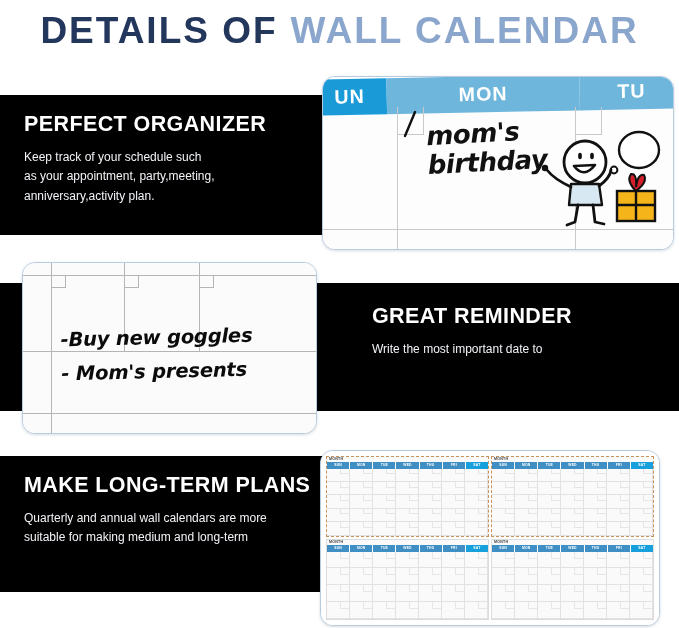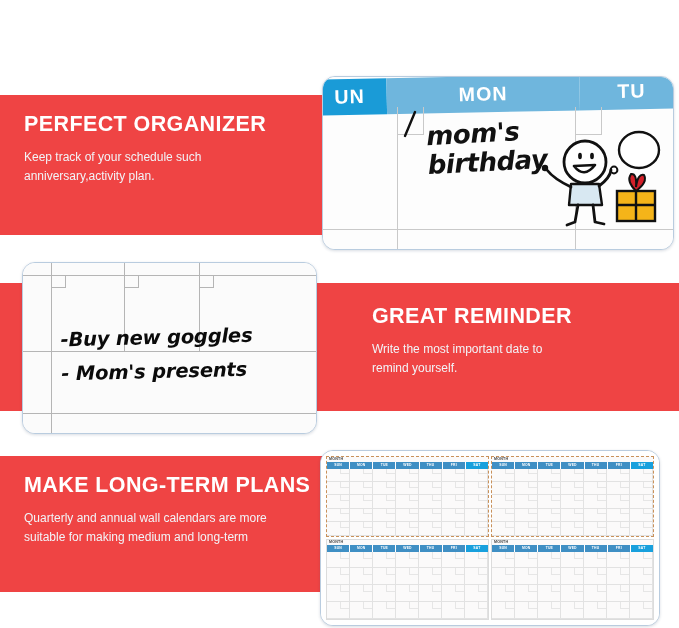--- a/index.html
+++ b/index.html
@@ -20,21 +20,21 @@
   .title-bar .t {
     font-size: 37px; font-weight: bold; letter-spacing: 2.0px;
     font-family: "Liberation Sans", sans-serif;
   }
   .title-dark { color: #23365c; }
   .title-light { color: #8ba6cd; margin-left: 13px; }
 
   
   .panel {
     position: absolute;
-    background: #ef4444;
+    background: #000000;
     color: #ffffff;
     overflow: hidden;
   }
   .panel h2 {
     font-size: 21.5px; font-weight: bold; letter-spacing: 0.4px;
     line-height: 1.1; color: #ffffff;
   }
   .panel p {
     font-size: 12px; line-height: 1.62; color: #f2f4f8; font-weight: normal;
   }
@@ -122,20 +122,24 @@
   .q-cells i { border-right: 1px solid #e2e2e2; border-bottom: 1px solid #e2e2e2;
                position: relative; }
   .q-cells i:after { content:""; position:absolute; right:0; top:0; width: 35%; height: 38%;
                border-left: 1px solid #e6e6e6; border-bottom: 1px solid #e6e6e6; }
 </style>
 </head>
 <body>
 
 <div id="root">
 
+  <div class="title-bar">
+    <span class="t title-dark">DETAILS OF</span>
+    <span class="t title-light">WALL CALENDAR</span>
+  </div>
 
   <div class="card card-1">
     <div class="cal1">
 
       <div class="cal1-head">
         <div class="hcell h-sun">UN</div>
         <div class="hcell h-mon">MON</div>
         <div class="hcell h-tue">TU</div>
       </div>
 
@@ -185,29 +189,29 @@
         </svg>
       </div>
 
     </div>
   </div>
 
   <div class="panel panel-1">
     <div class="inner">
       <h2>PERFECT ORGANIZER</h2>
       <p>Keep track of your schedule such</p>
+      <p>as your appointment, party,meeting,</p>
       <p>anniversary,activity plan.</p>
     </div>
   </div>
 
   <div class="panel panel-2">
     <div class="inner">
       <h2>GREAT REMINDER</h2>
       <p>Write the most important date to</p>
-      <p>remind yourself.</p>
     </div>
   </div>
 
   <div class="card card-2">
     <div class="wb">
       <div class="h-line" style="top:12px;"></div>
       <div class="h-line" style="top:88px;"></div>
       <div class="h-line" style="top:150px;"></div>
       <div class="v-line" style="left:28px; top:0; bottom:0;"></div>
       <div class="v-line" style="left:101px; top:0; height:88px;"></div>

